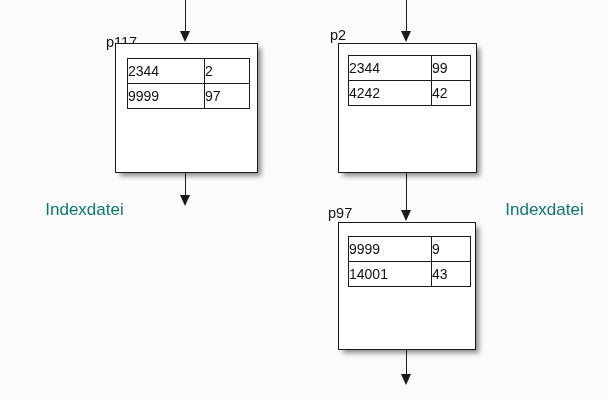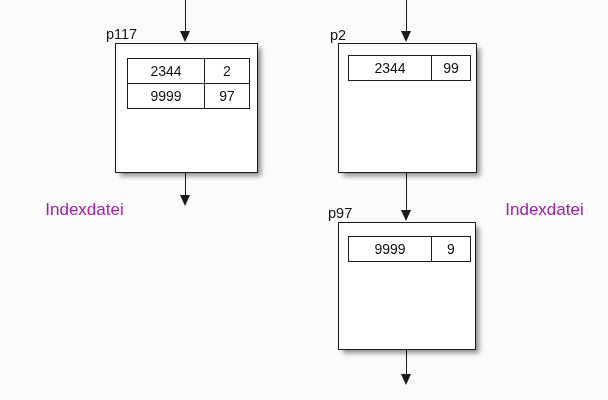--- a/index.html
+++ b/index.html
@@ -38,21 +38,20 @@
 
   
   .index-table {
     position: absolute;
     border-collapse: collapse;
     background: #ffffff;
     table-layout: fixed;
   }
   .index-table td {
     border: 1.3px solid #1c1c1c;
-    text-align: center;
     vertical-align: middle;
     font-family: "Liberation Sans", sans-serif;
     font-size: 14px;
     color: #111111;
     padding: 0;
     height: 24px;
     background: #ffffff;
   }
   .index-table td.key-cell   { width: 76px; }
   .index-table td.ptr-cell   { width: 44px; }
@@ -73,35 +72,35 @@
     border-right: 5.5px solid transparent;
     border-top: 11px solid #1a1a1a;
   }
 
   
   .caption {
     position: absolute;
     text-align: center;
     font-family: "Liberation Sans", sans-serif;
     font-size: 17px;
-    color: #a21caf;
+    color: #0f766e;
     line-height: 1.42;
     white-space: nowrap;
   }
   .caption .cap-line { display: block; }
 </style>
 </head>
 <body>
 
 <div id="canvas">
 
   <div class="arrow-line" style="left:185px; top:0px; height:33px;"></div>
   <div class="arrow-head" style="left:179.5px; top:31px;"></div>
 
-  <div class="block-label" style="left:106px; top:27px;">p117</div>
+  <div class="block-label" style="left:106px; top:35px;">p117</div>
 
   <div class="page-block" style="left:115px; top:43px; width:143px; height:130px;"></div>
 
   <table class="index-table" style="left:127px; top:58px;">
     <tbody>
       <tr>
         <td class="key-cell">2344</td>
         <td class="ptr-cell">2</td>
       </tr>
       <tr>
@@ -120,35 +119,43 @@
   <div class="block-label" style="left:330px; top:28px;">p2</div>
 
   <div class="page-block" style="left:338px; top:43px; width:139px; height:130px;"></div>
 
   <table class="index-table wide" style="left:348px; top:55px;">
     <tbody>
       <tr>
         <td class="key-cell">2344</td>
         <td class="ptr-cell">99</td>
       </tr>
+      <tr>
+        <td class="key-cell">4242</td>
+        <td class="ptr-cell">42</td>
+      </tr>
     </tbody>
   </table>
 
   <div class="arrow-line" style="left:406px; top:173px; height:39px;"></div>
   <div class="arrow-head" style="left:400.5px; top:210px;"></div>
 
   <div class="block-label" style="left:328px; top:206px;">p97</div>
 
   <div class="page-block" style="left:338px; top:222px; width:138px; height:128px;"></div>
 
   <table class="index-table wide" style="left:348px; top:236px;">
     <tbody>
       <tr>
         <td class="key-cell">9999</td>
         <td class="ptr-cell">9</td>
+      </tr>
+      <tr>
+        <td class="key-cell">14001</td>
+        <td class="ptr-cell">43</td>
       </tr>
     </tbody>
   </table>
 
   <div class="arrow-line" style="left:406px; top:350px; height:26px;"></div>
   <div class="arrow-head" style="left:400.5px; top:374px;"></div>
 
   <div class="caption" style="left:12px; top:198px; width:145px;">
     <span class="cap-line">Indexdatei</span>
   </div>

